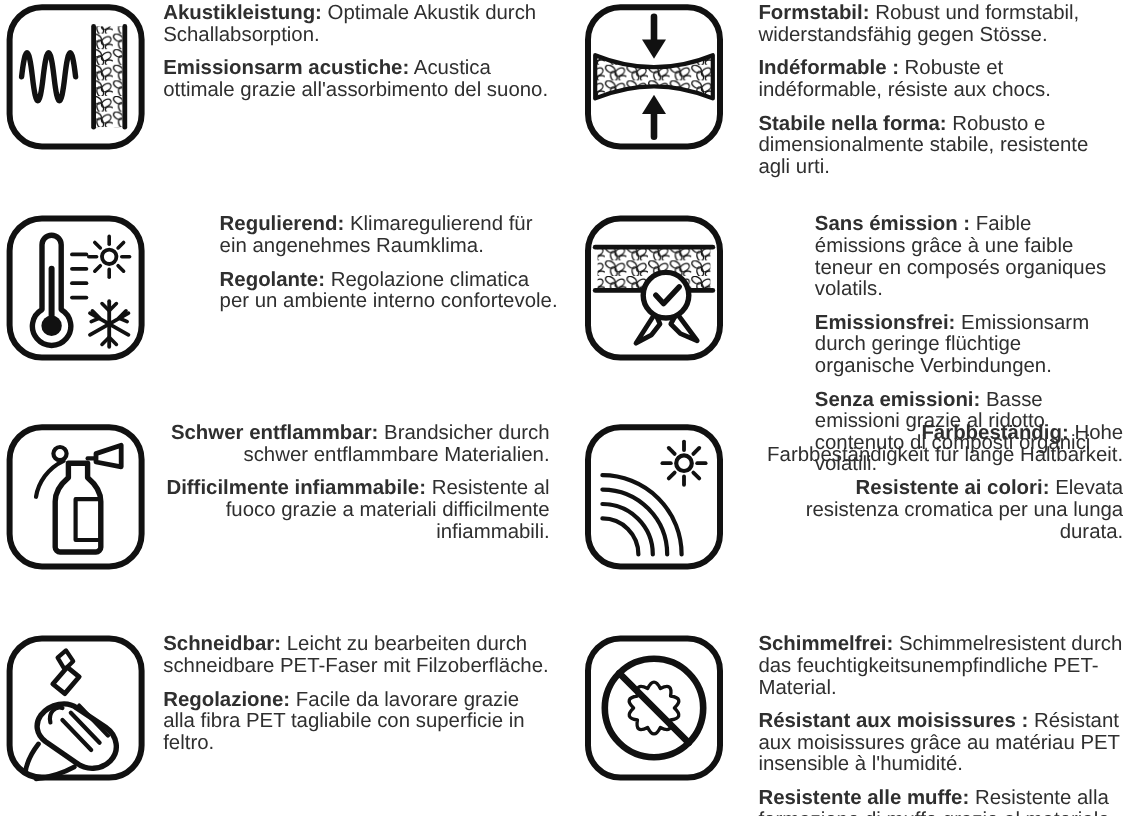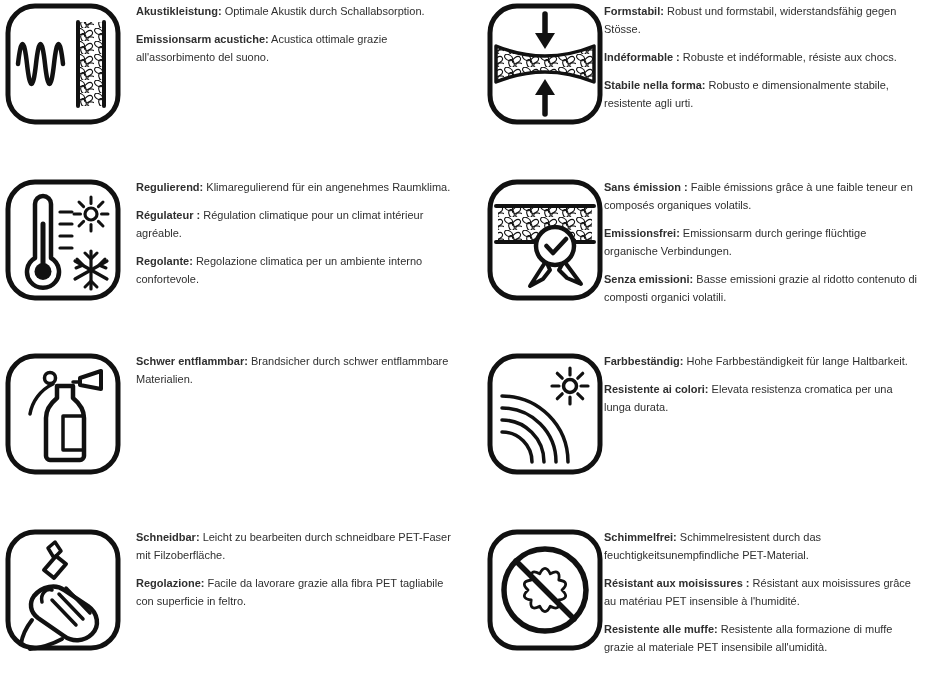--- a/index.html
+++ b/index.html
@@ -11,28 +11,28 @@
   .grid{
     display:grid;
     grid-template-columns:468px 468px;
     grid-template-rows:170px 170px 170px 170px;
     width:936px;height:680px;
   }
   .cell{display:flex;align-items:flex-start;box-sizing:border-box;}
   .cell.colL{padding-left:4px;}
   .cell.colR{padding-left:18px;}
   .cell.r1{padding-top:2px;}
-  .cell.r2{padding-top:8px;}
-  .cell.r3{padding-top:12px;}
+  .cell.r2{padding-top:8px;gap:47px;}
+  .cell.r3{padding-top:12px;text-align:right;}
   .cell.r4{padding-top:18px;}
   .icon{flex:none;width:118px;height:124px;}
   .text{margin-left:14px;}
   .colL .text{width:322px;}
-  .colR .text{width:314px;margin-left:0;}
-  .text p{margin:0 0 10px 0;font-size:11px;line-height:18px;}
+  .colR .text{width:314px;margin-left:28px;}
+  .text p{margin:0 0 10px 0;font-size:17px;line-height:18px;}
   .text p b{font-weight:bold;}
   svg .stroke{fill:none;stroke:#111111;stroke-linecap:round;stroke-linejoin:round;}
   svg .fillw{fill:#ffffff;stroke:#111111;stroke-linecap:round;stroke-linejoin:round;}
 </style>
 </head>
 <body>
 
 <svg width="0" height="0" style="position:absolute" aria-hidden="true">
   <defs>
     <pattern id="scrib" width="18" height="13" patternUnits="userSpaceOnUse">
@@ -104,21 +104,20 @@
         <line class="stroke" stroke-width="3.2" x1="71" y1="83" x2="103" y2="101"></line>
         <line class="stroke" stroke-width="3.2" x1="71" y1="101" x2="103" y2="83"></line>
         <path class="stroke" stroke-width="3" d="M81 75 L87 81 L93 75"></path>
         <path class="stroke" stroke-width="3" d="M81 109 L87 103 L93 109"></path>
         <path class="stroke" stroke-width="3" d="M72 90 L79 87 L73 81"></path>
         <path class="stroke" stroke-width="3" d="M102 90 L95 87 L101 81"></path>
       </g>
     </svg>
     <div class="text">
       <p><b>Regulierend:</b><span> Klimaregulierend für ein angenehmes Raumklima.</span></p>
-      <p><b>Régulateur :</b><span> Régulation climatique pour un climat intérieur agréable.</span></p>
       <p><b>Regolante:</b><span> Regolazione climatica per un ambiente interno confortevole.</span></p>
     </div>
   </div>
 
   <div class="cell colR r2">
     <svg class="icon" viewBox="0 0 118 124">
       <rect class="stroke" x="4" y="4" width="110" height="116" rx="27" stroke-width="5"></rect>
       <rect x="12" y="28" width="94" height="36" fill="url(#scrib)"></rect>
       <line class="stroke" stroke-width="4" x1="10" y1="28" x2="108" y2="28"></line>
       <line class="stroke" stroke-width="4" x1="10" y1="64" x2="108" y2="64"></line>
@@ -139,20 +138,21 @@
       <rect class="stroke" x="4" y="4" width="110" height="116" rx="27" stroke-width="5"></rect>
       <path class="stroke" stroke-width="3.5" d="M49 32 C36 38 28 50 26 62"></path>
       <circle class="stroke" stroke-width="3.5" cx="46" cy="26" r="5.5"></circle>
       <line class="stroke" stroke-width="3.5" x1="69" y1="30" x2="78" y2="30"></line>
       <path class="fillw" stroke-width="4" d="M76 26 L97 19 L97 37 L76 33 Z"></path>
       <path class="fillw" stroke-width="4.5" d="M53 46 L53 34 L69 34 L69 46 C75 51 80 58 80 66 L80 104 C80 106 78 108 76 108 L46 108 C44 108 42 106 42 104 L42 66 C42 58 47 51 53 46 Z"></path>
       <rect class="stroke" stroke-width="3.5" x="59" y="64" width="21" height="34"></rect>
     </svg>
     <div class="text">
       <p><b>Schwer entflammbar:</b><span> Brandsicher durch schwer entflammbare Materialien.</span></p>
+      <p><b>Difficilmente infiammabile:</b><span> Resistente al fuoco grazie a materiali difficilmente infiammabili.</span></p>
     </div>
   </div>
 
   <div class="cell colR r3">
     <svg class="icon" viewBox="0 0 118 124">
       <rect class="stroke" x="4" y="4" width="110" height="116" rx="27" stroke-width="5"></rect>
       <path class="stroke" stroke-width="3.5" d="M16 80 A30 30 0 0 1 46 110"></path>
       <path class="stroke" stroke-width="3.5" d="M16 68 A42 42 0 0 1 58 110"></path>
       <path class="stroke" stroke-width="3.5" d="M16 56 A54 54 0 0 1 70 110"></path>
       <path class="stroke" stroke-width="3.5" d="M16 44 A66 66 0 0 1 82 110"></path>

